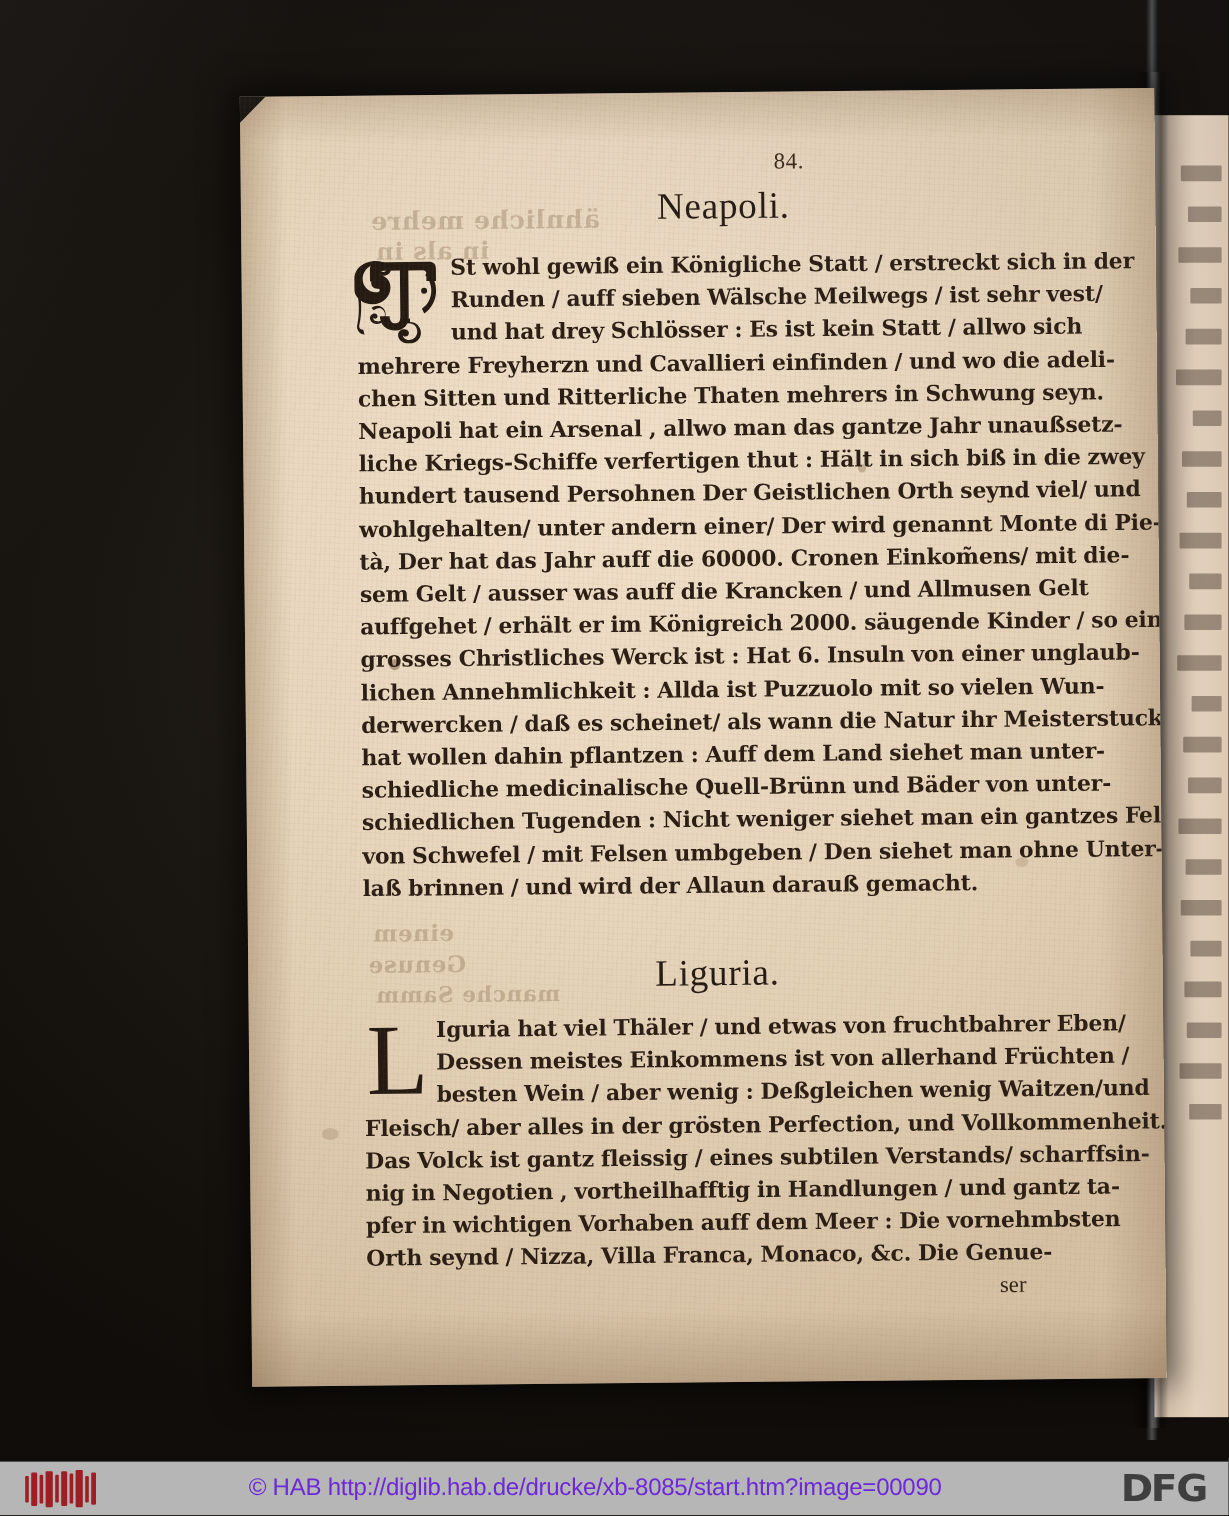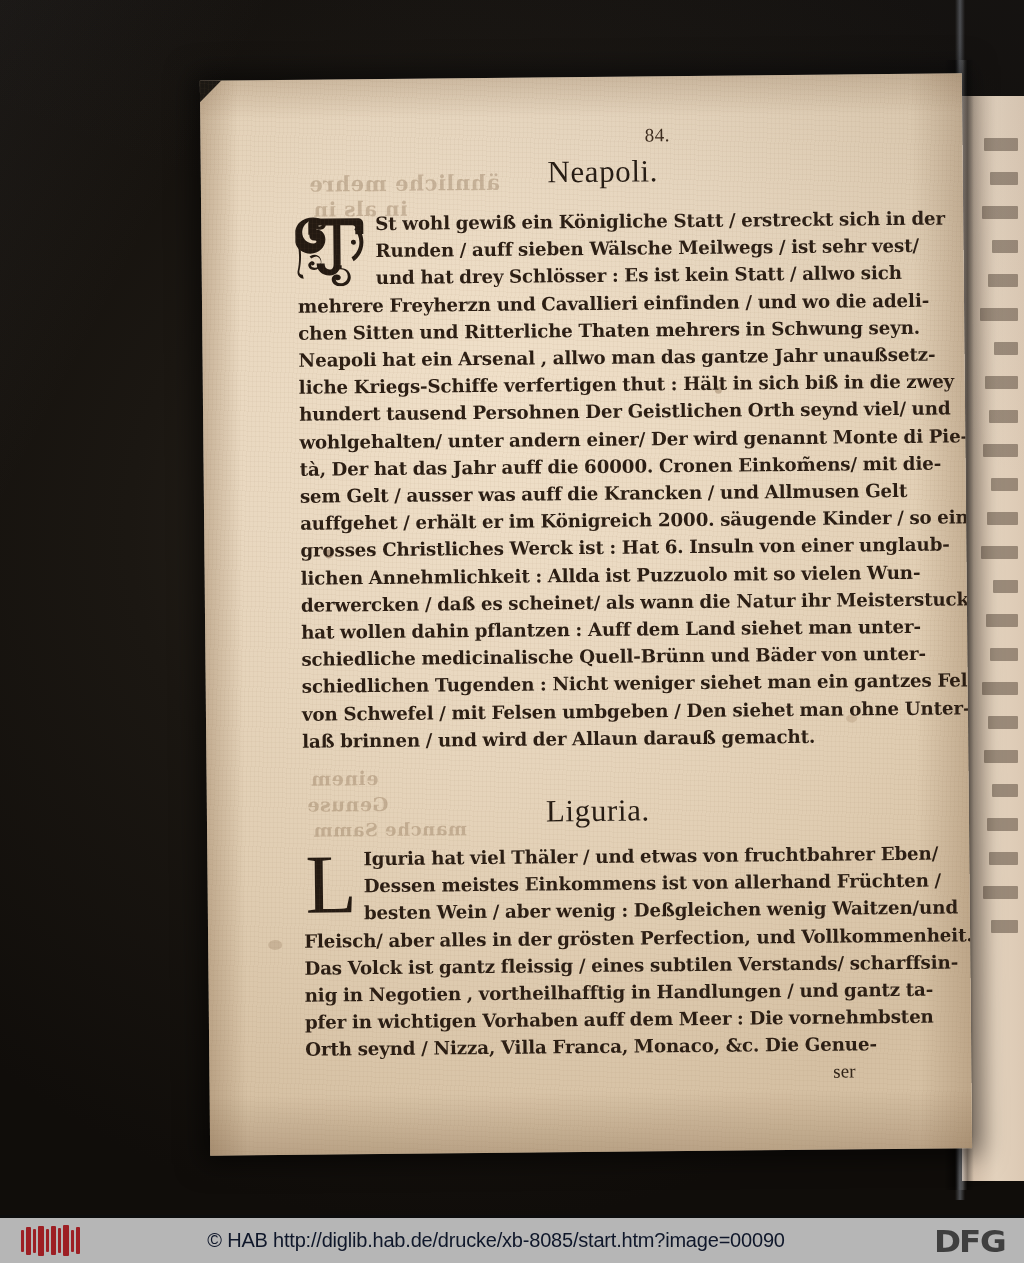--- a/index.html
+++ b/index.html
@@ -216,21 +216,21 @@
   }
   .hab-bar {
     background: #9d1f24;
     border-radius: 1px;
   }
   .footer-url {
     flex: 1;
     text-align: center;
     font-family: "Liberation Sans", sans-serif;
     font-size: 20px;
-    color: #0f172a;
+    color: #6d28d9;
     letter-spacing: -0.2px;
     white-space: nowrap;
     padding-right: 20px;
   }
   .dfg-logo {
     width: 104px;
     height: 45px;
     display: flex;
     align-items: center;
     justify-content: center;

